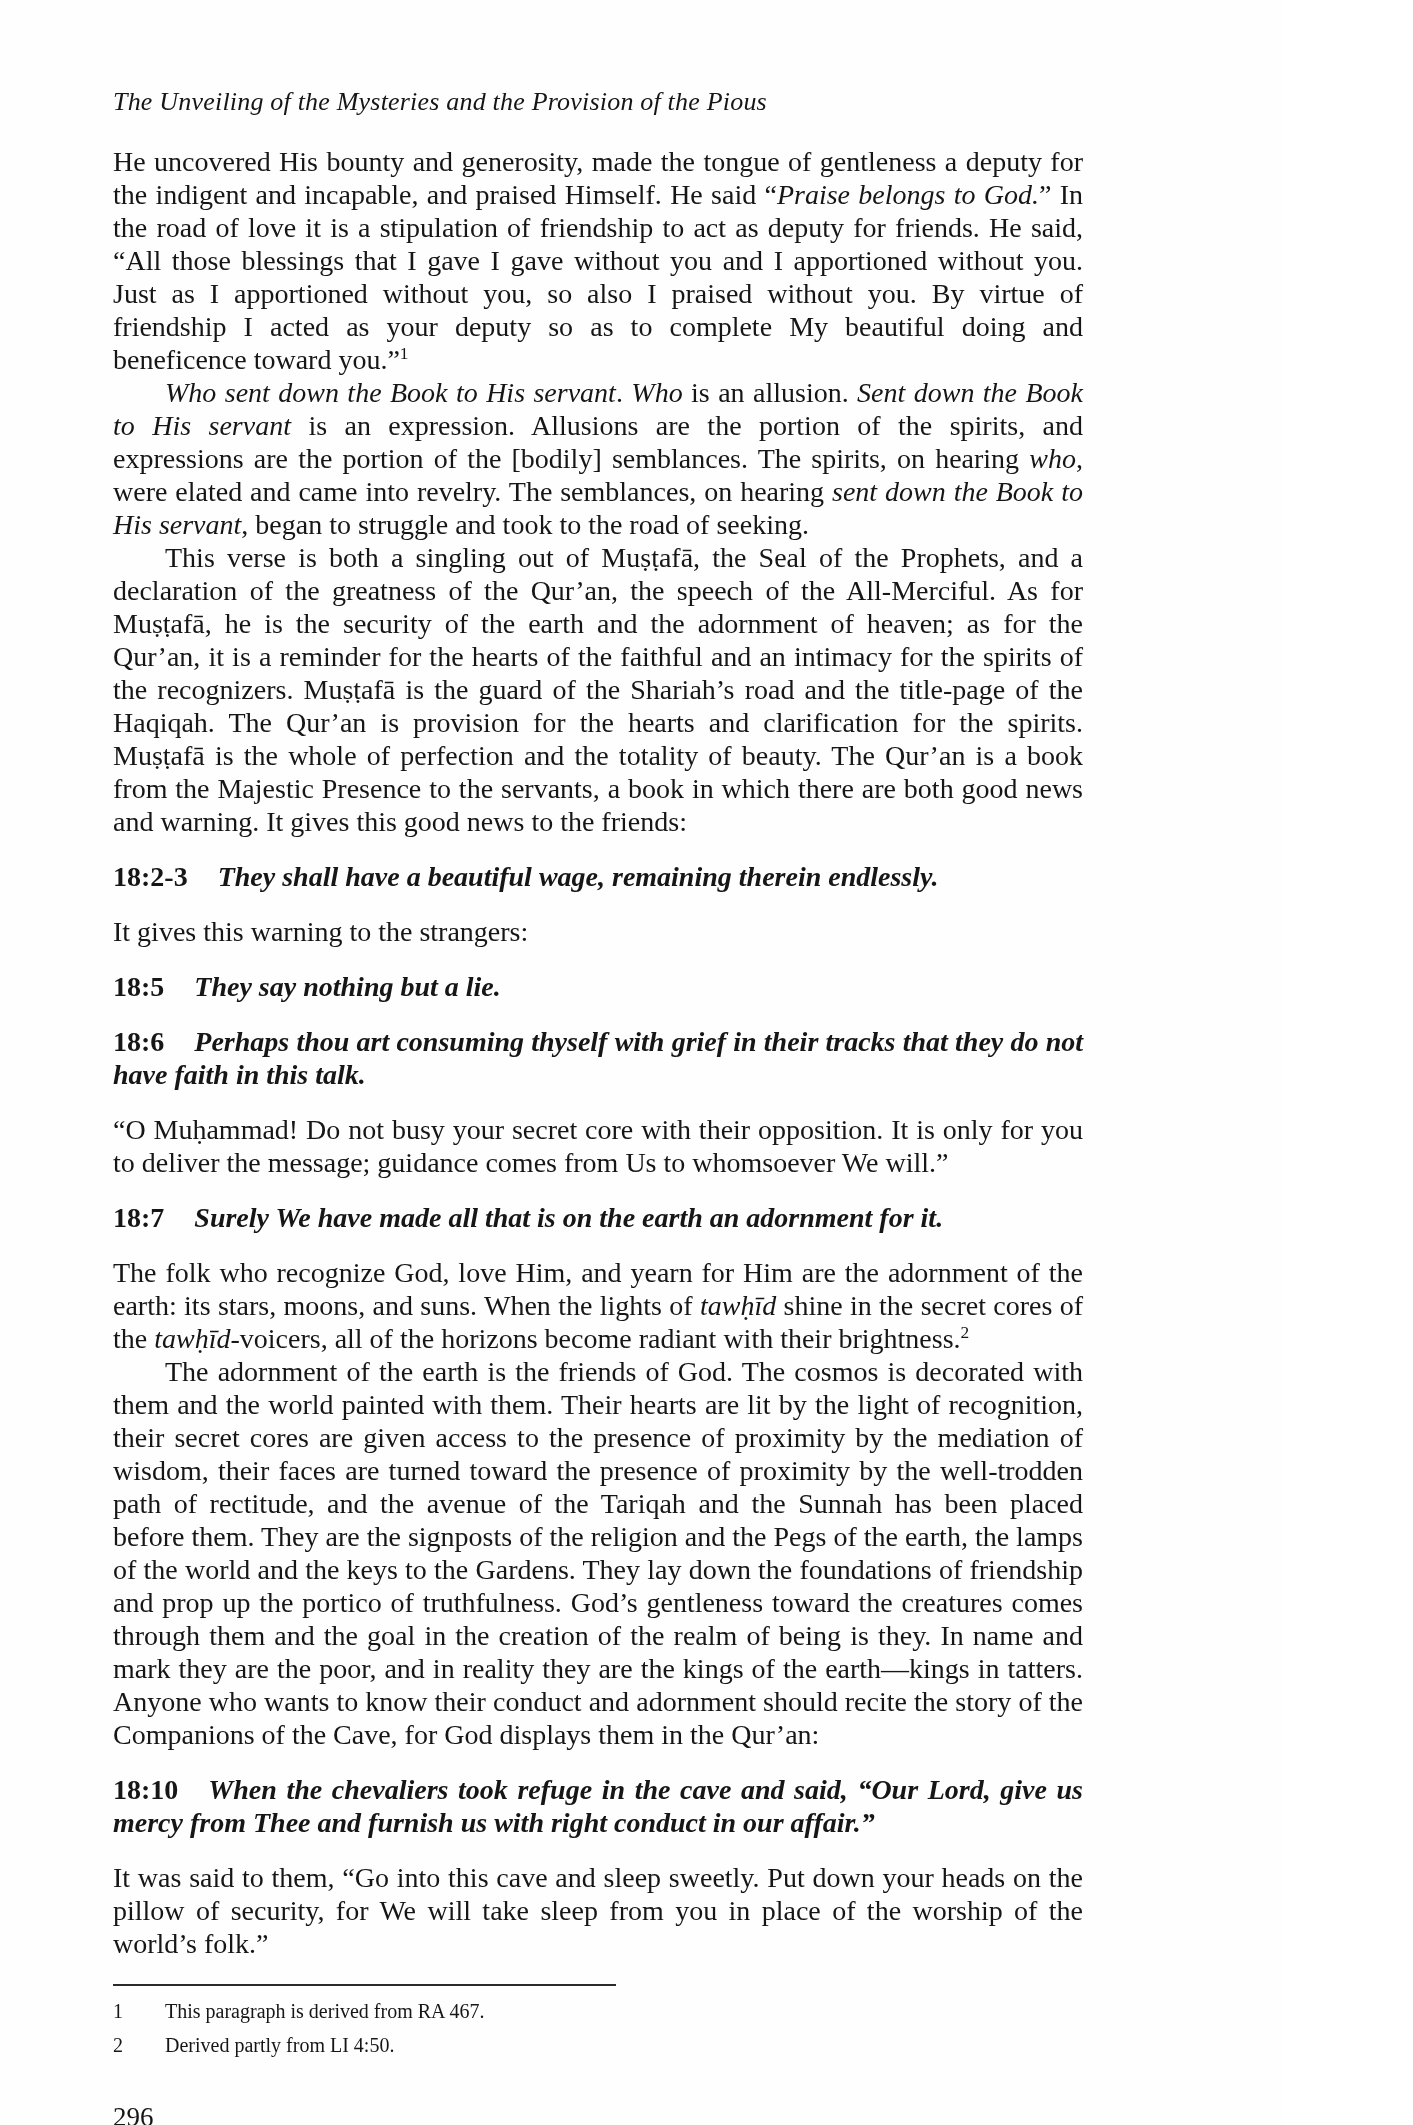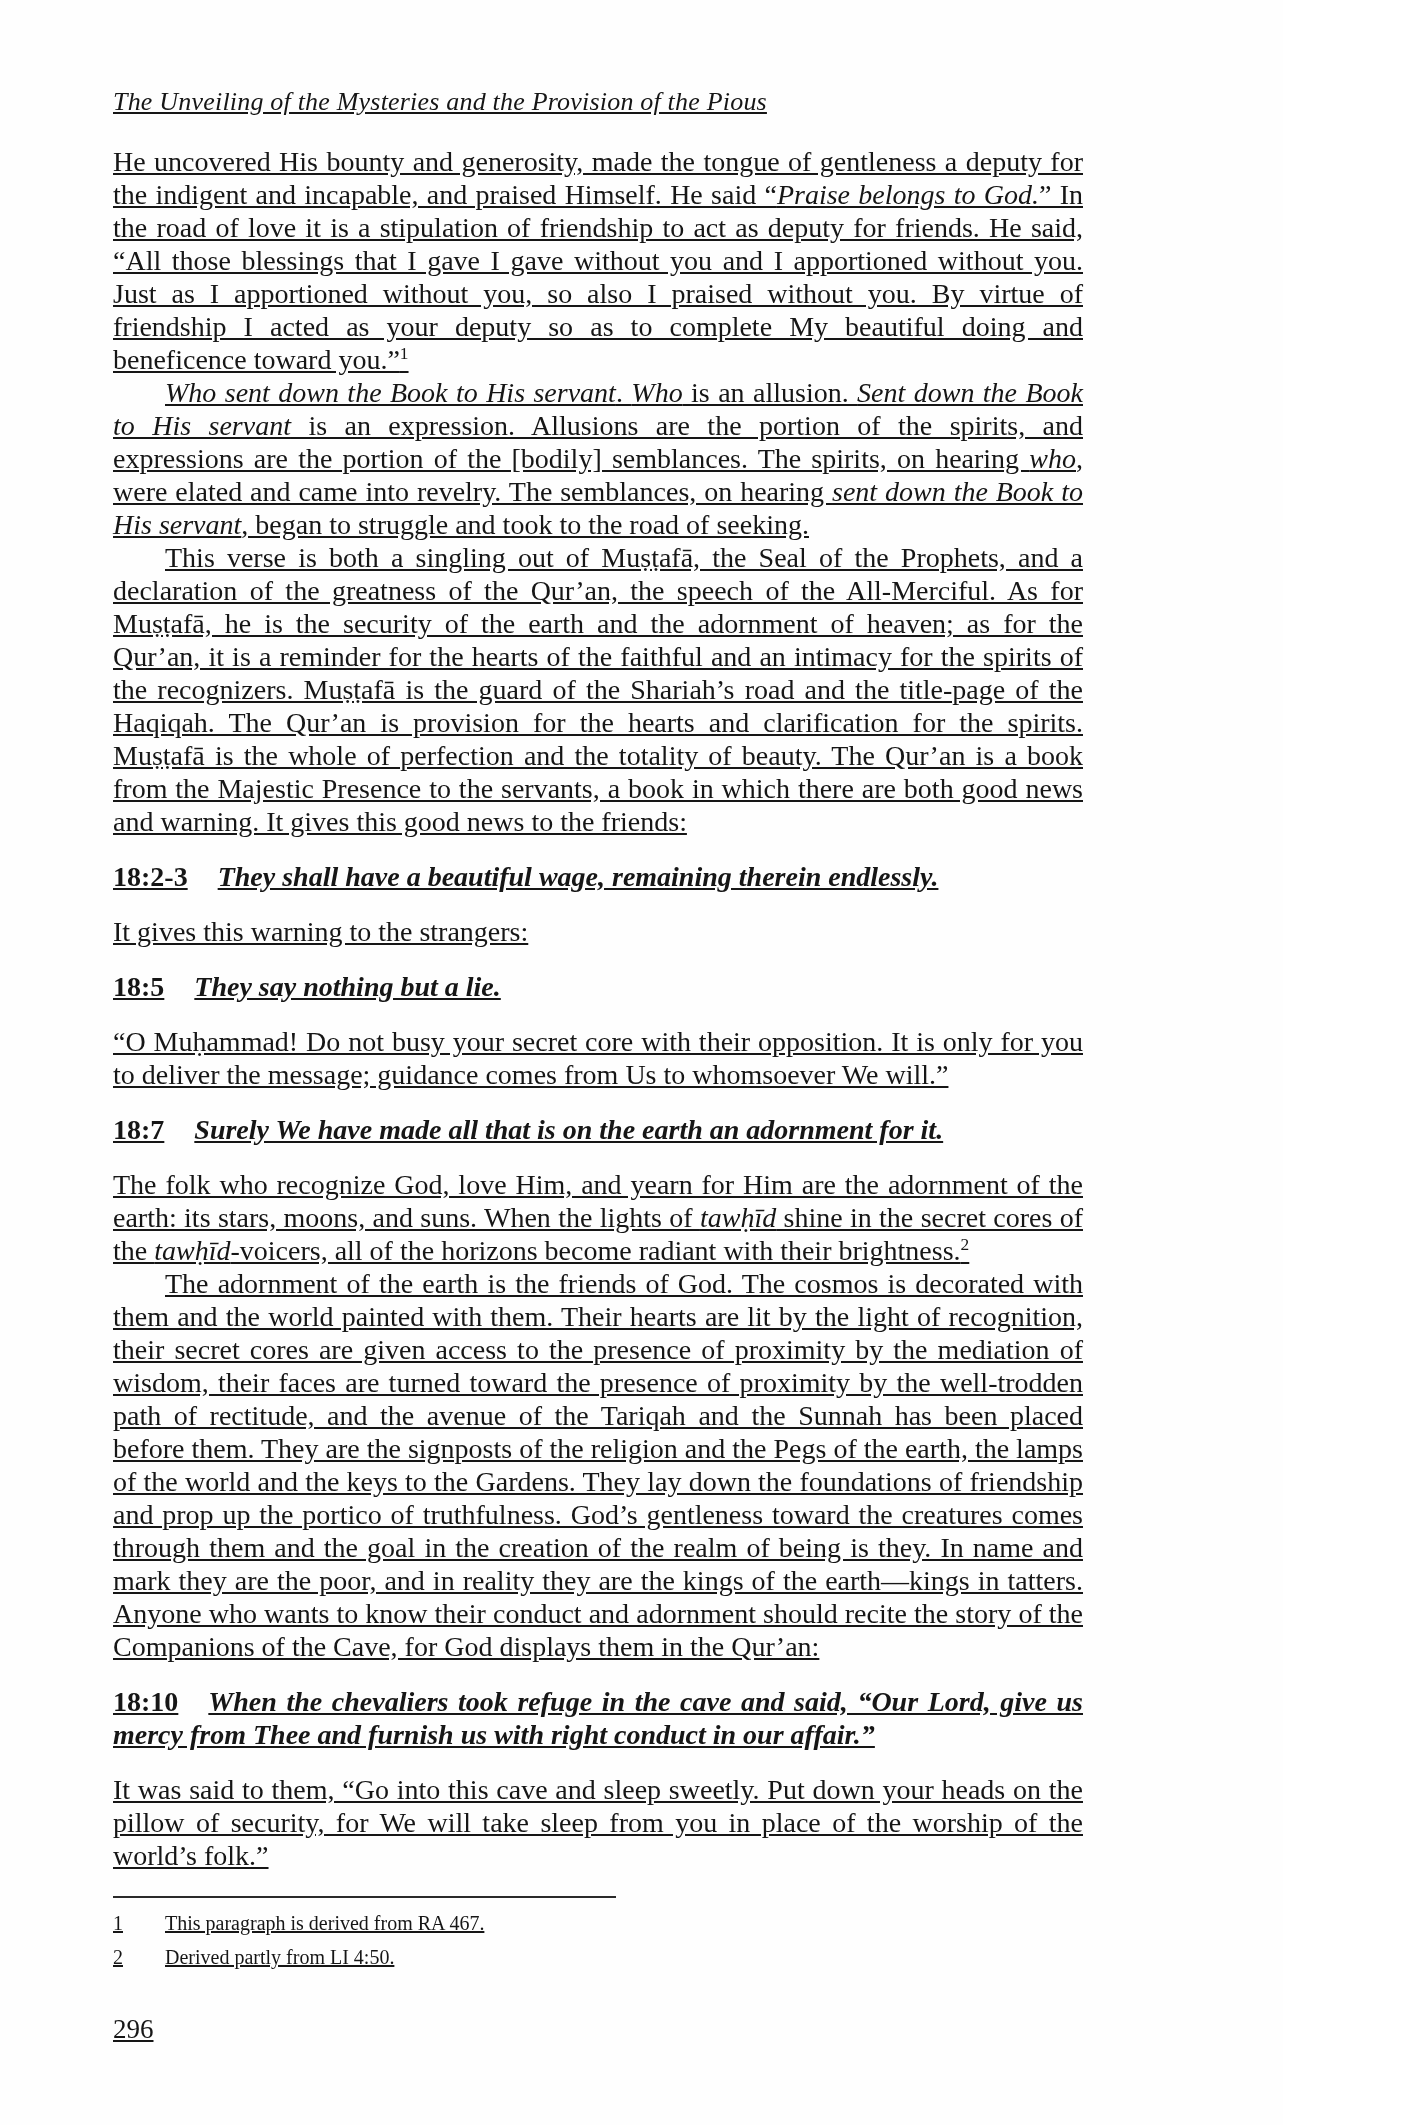--- a/index.html
+++ b/index.html
@@ -6,21 +6,20 @@
   .page {
     position: relative;
     width: 1283px;
     height: 2125px;
     background: #fefefe;
     box-sizing: border-box;
     padding: 85px 200px 0 113px;
     font-family: "Liberation Serif", "DejaVu Serif", serif;
     color: #161616;
     overflow: hidden;
-    text-decoration: underline;
   }
   .running-title {
     font-style: italic;
     font-size: 26px;
     line-height: 34px;
     margin-bottom: 26px;
     letter-spacing: 0.2px;
   }
   .body-text p {
     margin: 0;
@@ -57,20 +56,21 @@
 <div class="page">
   <div class="running-title">The Unveiling of the Mysteries and the Provision of the Pious</div>
 
   <div class="body-text" id="body-text">
       <p class=""><span>He uncovered His bounty and generosity, made the tongue of gentleness a deputy for the indigent and incapable, and praised Himself.  He said “</span><span class="it">Praise belongs to God.</span><span>”  In the road of love it is a stipulation of friendship to act as deputy for friends.  He said, “All those blessings that I gave I gave without you and I apportioned without you.  Just as I apportioned without you, so also I praised without you.  By virtue of friendship I acted as your deputy so as to complete My beautiful doing and beneficence toward you.”</span><sup>1</sup></p>
       <p class="indent"><span class="it">Who sent down the Book to His servant</span><span>.  </span><span class="it">Who</span><span> is an allusion.  </span><span class="it">Sent down the Book to His servant</span><span> is an expression.  Allusions are the portion of the spirits, and expressions are the portion of the [bodily] semblances.  The spirits, on hearing </span><span class="it">who</span><span>, were elated and came into revelry.  The semblances, on hearing </span><span class="it">sent down the Book to His servant</span><span>, began to struggle and took to the road of seeking.</span></p>
       <p class="indent"><span>This verse is both a singling out of Muṣṭafā, the Seal of the Prophets, and a declaration of the greatness of the Qur’an, the speech of the All-Merciful.  As for Muṣṭafā, he is the security of the earth and the adornment of heaven; as for the Qur’an, it is a reminder for the hearts of the faithful and an intimacy for the spirits of the recognizers.  Muṣṭafā is the guard of the Shariah’s road and the title-page of the Haqiqah.  The Qur’an is provision for the hearts and clarification for the spirits.  Muṣṭafā is the whole of perfection and the totality of beauty.  The Qur’an is a book from the Majestic Presence to the servants, a book in which there are both good news and warning.  It gives this good news to the friends:</span></p>
       <p class="verse"><span class="vnum">18:2-3</span><span class="it">They shall have a beautiful wage, remaining therein endlessly.</span></p>
       <p class=""><span>It gives this warning to the strangers:</span></p>
       <p class="verse"><span class="vnum">18:5</span><span class="it">They say nothing but a lie.</span></p>
+      <p class="verse"><span class="vnum">18:6</span><span class="it">Perhaps thou art consuming thyself with grief in their tracks that they do not have faith in this talk.</span></p>
       <p class=""><span>“O Muḥammad!  Do not busy your secret core with their opposition.  It is only for you to deliver the message; guidance comes from Us to whomsoever We will.”</span></p>
       <p class="verse"><span class="vnum">18:7</span><span class="it">Surely We have made all that is on the earth an adornment for it.</span></p>
       <p class=""><span>The folk who recognize God, love Him, and yearn for Him are the adornment of the earth: its stars, moons, and suns.  When the lights of </span><span class="it">tawḥīd</span><span> shine in the secret cores of the </span><span class="it">tawḥīd</span><span>-voicers, all of the horizons become radiant with their brightness.</span><sup>2</sup></p>
       <p class="indent"><span>The adornment of the earth is the friends of God.  The cosmos is decorated with them and the world painted with them. Their hearts are lit by the light of recognition, their secret cores are given access to the presence of proximity by the mediation of wisdom, their faces are turned toward the presence of proximity by the well-trodden path of rectitude, and the avenue of the Tariqah and the Sunnah has been placed before them. They are the signposts of the religion and the Pegs of the earth, the lamps of the world and the keys to the Gardens.  They lay down the foundations of friendship and prop up the portico of truthfulness.  God’s gentleness toward the creatures comes through them and the goal in the creation of the realm of being is they.  In name and mark they are the poor, and in reality they are the kings of the earth—kings in tatters.  Anyone who wants to know their conduct and adornment should recite the story of the Companions of the Cave, for God displays them in the Qur’an:</span></p>
       <p class="verse"><span class="vnum">18:10</span><span class="it">When the chevaliers took refuge in the cave and said, “Our Lord, give us mercy from Thee and furnish us with right conduct in our affair.”</span></p>
       <p class=""><span>It was said to them, “Go into this cave and sleep sweetly.  Put down your heads on the pillow of security, for We will take sleep from you in place of the worship of the world’s folk.”</span></p>
     </div>
 
   <hr class="footnote-sep">
 

